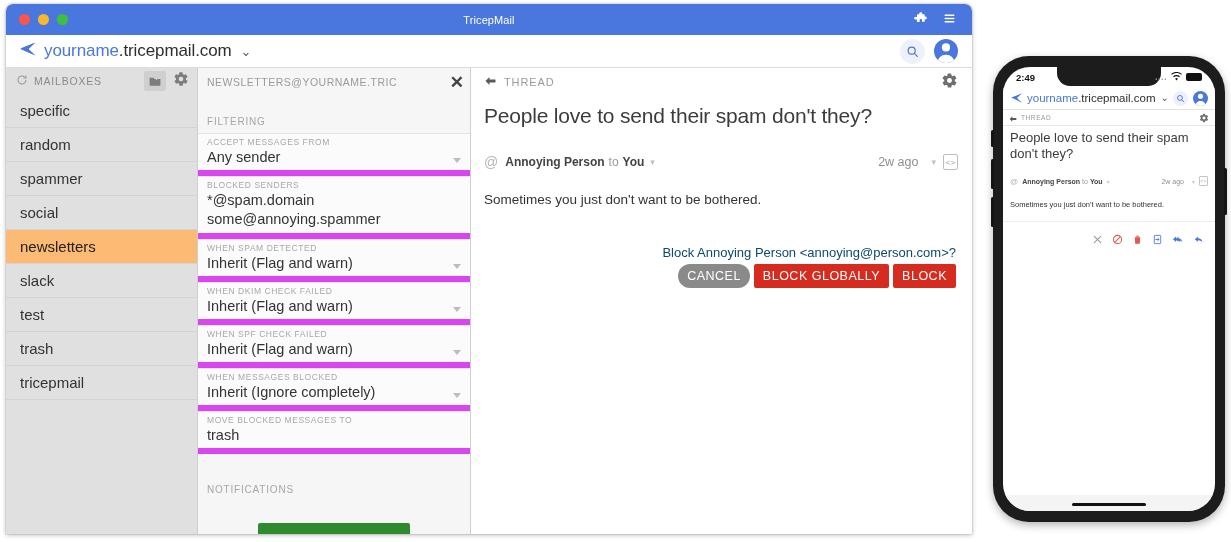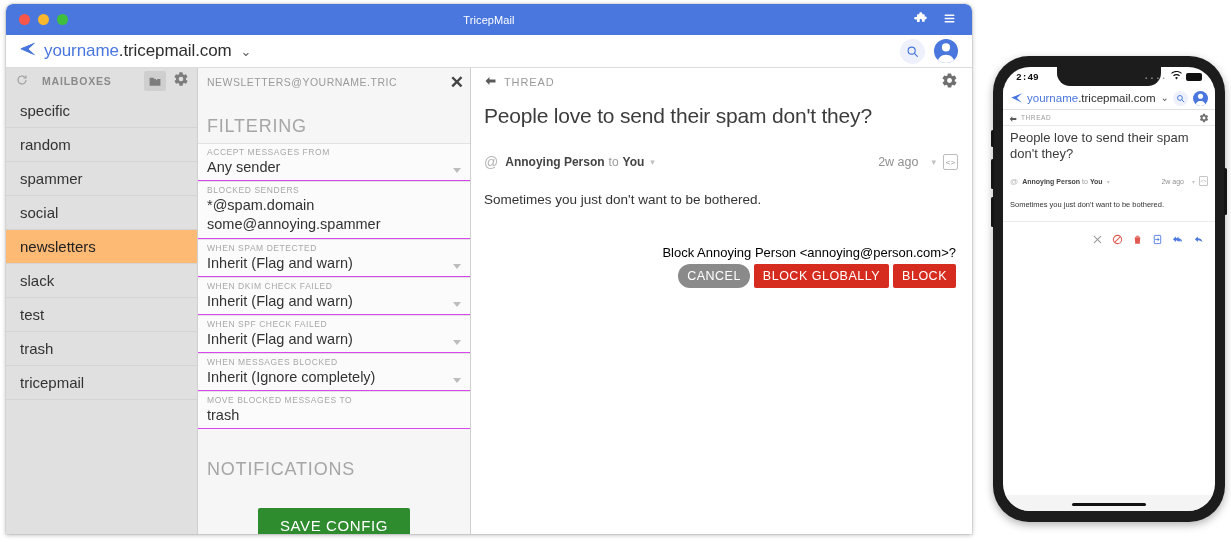--- a/index.html
+++ b/index.html
@@ -65,21 +65,21 @@
 
   
   .sidebar {
     width: 192px; flex: none; background: #e0e0e0;
     border-right: 1px solid #cfcfcf; display: flex; flex-direction: column;
   }
   .side-head {
     height: 26px; flex: none; display: flex; align-items: center;
     padding: 0 8px 0 10px; color: #8a8a8a;
   }
-  .side-head-label { font-size: 10.5px; letter-spacing: .8px; margin-left: 14px; font-weight: bold; }
+  .side-head-label { font-size: 10.5px; letter-spacing: .8px; margin-left: 6px; }
   .side-head-tools { margin-left: auto; display: flex; align-items: center; gap: 7px; }
   .tool-box {
     width: 22px; height: 20px; border-radius: 2px; background: #cfcfcf;
     display: flex; align-items: center; justify-content: center;
   }
   .mailbox-list { flex: 1; overflow: hidden; }
   .mailbox {
     height: 34px; display: flex; align-items: center; padding-left: 14px;
     font-size: 15px; color: #333333; border-bottom: 1px solid #d4d4d4;
   }
@@ -95,25 +95,25 @@
     height: 28px; flex: none; display: flex; align-items: center;
     padding: 0 6px 0 9px; background: #f6f6f6;
   }
   .config-title {
     font-size: 10.5px; letter-spacing: .5px; color: #9a9a9a;
     white-space: nowrap; overflow: hidden; flex: 1;
   }
   .close-x { color: #444; font-size: 17px; font-weight: bold; line-height: 1; padding-left: 4px; }
   .config-scroll { flex: 1; overflow: hidden; }
   .section-title {
-    font-size: 18px; letter-spacing: .8px; color: #a6a6a6;
+    font-size: 10px; letter-spacing: .8px; color: #a6a6a6;
     padding: 20px 0 6px 9px;
   }
   .field {
-    background: #fbfbfb; border-top: 1px solid #e3e3e3; border-bottom: 1px solid #d946ef;
+    background: #fbfbfb; border-top: 1px solid #e3e3e3; border-bottom: 6px solid #d946ef;
     padding: 3px 9px 4px 9px; position: relative;
   }
   .field-label {
     font-size: 8.5px; letter-spacing: .55px; color: #a8a8a8; text-transform: uppercase;
     padding-bottom: 1px;
   }
   .field-value { font-size: 14.5px; color: #333; line-height: 18px; }
   .field-value.multi { line-height: 19px; }
   .caret {
     position: absolute; right: 9px; bottom: 7px;
@@ -152,21 +152,21 @@
   .ago { color: #8f8f8f; font-size: 12.5px; }
   .src-box {
     width: 15px; height: 16px; border: 1px solid #bdbdbd; border-radius: 2px;
     display: flex; align-items: center; justify-content: center;
     font-size: 8px; color: #999;
   }
   .msg-body { font-size: 13.5px; color: #333; padding: 22px 14px 0 13px; }
   .block-prompt {
     padding: 38px 16px 0 0; display: flex; flex-direction: column; align-items: flex-end;
   }
-  .block-q { font-size: 13px; color: #000000; padding-bottom: 4px; }
+  .block-q { font-size: 13px; color: #0c4a6e; padding-bottom: 4px; }
   .block-btns { display: flex; gap: 4px; }
   .btn {
     border: none; color: #fff; font-size: 12.5px; letter-spacing: .5px;
     padding: 5px 9px; border-radius: 2px; cursor: pointer;
     font-family: "Liberation Sans", sans-serif;
   }
   .btn.cancel { background: #8a8a8a; border-radius: 12px; }
   .btn.danger { background: #d62b1f; }
 
   
@@ -182,21 +182,21 @@
     overflow: hidden; position: relative; display: flex; flex-direction: column;
   }
   .notch {
     position: absolute; left: 50%; transform: translateX(-50%); top: 0;
     width: 104px; height: 19px; background: #1c1c1c;
     border-radius: 0 0 13px 13px; z-index: 5;
   }
   .status-bar {
     height: 20px; flex: none; display: flex; align-items: center;
     padding: 0 13px; font-size: 9.5px; color: #111; font-weight: bold;
-    position: relative; z-index: 6; font-family: Liberation Mono, monospace;
+    position: relative; z-index: 6;
   }
   .status-right { margin-left: auto; display: flex; align-items: center; gap: 4px; }
   .dots-sig { letter-spacing: .5px; color: #9b9b9b; font-size: 9px; }
   .battery {
     width: 16px; height: 8px; background: #111; border-radius: 2px;
   }
   .phone-url {
     height: 23px; flex: none; display: flex; align-items: center;
     padding: 0 7px 0 8px; border-bottom: 1px solid #e2e2e2; background: #fff;
   }

